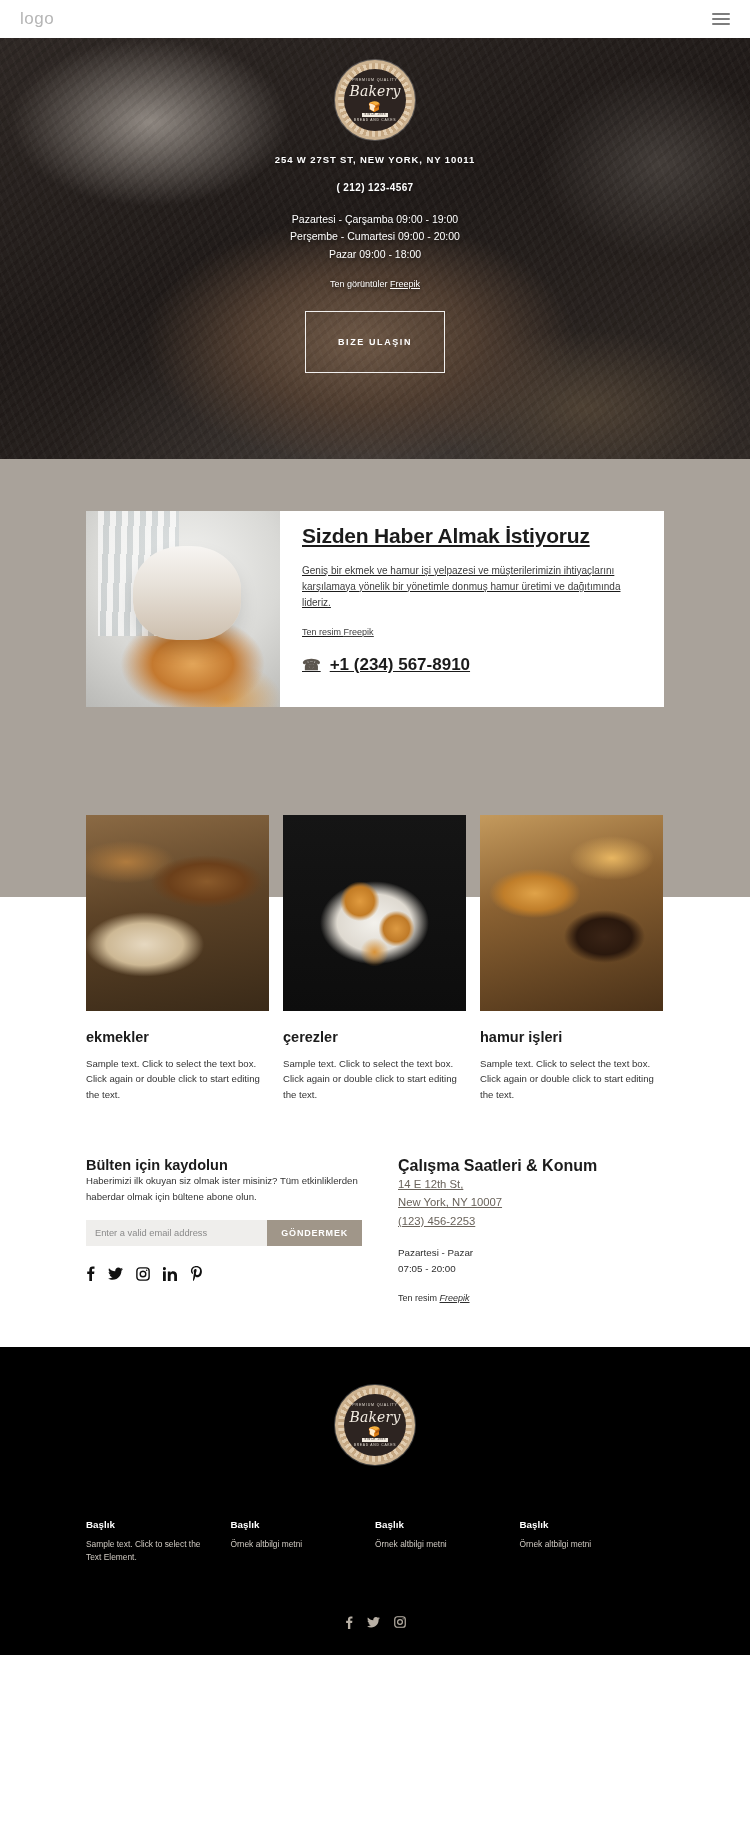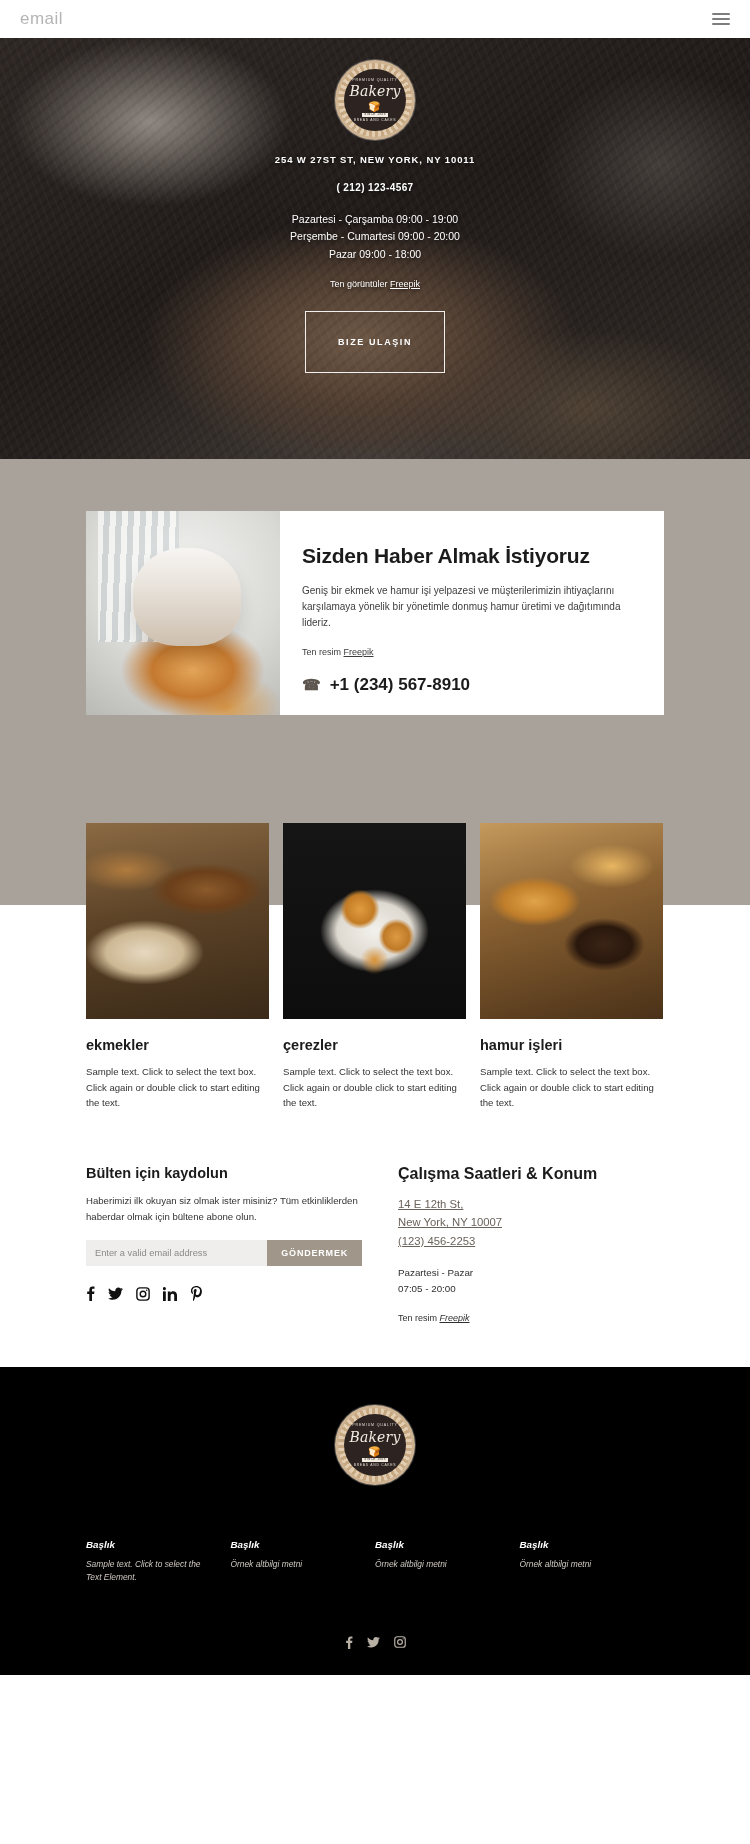--- a/index.html
+++ b/index.html
@@ -175,21 +175,21 @@
     background: repeating-linear-gradient(92deg, rgba(255,255,255,.85) 0 6px, rgba(190,200,205,.55) 6px 12px);
     opacity:.75;
   }
   .about-photo::after{
     content:"";
     position:absolute; left:24%; top:18%; width:56%; height:48%;
     border-radius: 46% 46% 40% 40%;
     background: linear-gradient(180deg,#f7f5f2 0%, #e8e2da 40%, #cdbfae 100%);
     box-shadow: 0 10px 18px rgba(0,0,0,.12);
   }
-  .about-body { padding: 32px 26px 20px 22px; }
+  .about-body { padding: 12px 26px 20px 22px; text-decoration: underline; }
   .about-title {
     font-size: 21px;
     font-weight: 700;
     line-height: 1.22;
     letter-spacing: -.2px;
     margin-bottom: 14px;
   }
   .about-desc {
     font-size: 10px;
     line-height: 1.62;
@@ -258,21 +258,20 @@
     margin: 0 auto;
     display: flex;
     padding-top: 50px;
     padding-bottom: 44px;
   }
   .nl-left { width: 300px; padding-right: 24px; }
   .nl-right { width: 278px; padding-left: 12px; }
   .nl-title, .hrs-title {
     font-size: 14.5px;
     font-weight: 700;
-    margin-bottom: 12px;
   }
   .hrs-title { font-size: 16px; }
   .nl-desc {
     font-size: 9.6px;
     line-height: 1.62;
     color: #333;
     margin-bottom: 16px;
   }
   .nl-form { display: flex; height: 26px; margin-bottom: 20px; }
   .nl-input {
@@ -316,21 +315,20 @@
   .footer {
     background: #000;
     color: #e6e1da;
     padding: 38px 0 26px;
   }
   .footer-badge { margin: 0 auto 54px; }
   .footer-cols {
     width: 578px;
     margin: 0 auto;
     display: flex;
-    font-style: italic;
   }
   .fcol { width: 25%; padding-right: 18px; }
   .fcol-title {
     font-size: 9.8px;
     font-weight: 700;
     color: #fff;
     margin-bottom: 8px;
   }
   .fcol-text {
     font-size: 8.4px;
@@ -342,21 +340,21 @@
     justify-content: center;
     gap: 14px;
     margin-top: 52px;
   }
   .footer-social .soc { color: #b8b0a5; font-size: 12px; }
 </style>
 </head>
 <body>
 
 <header class="site-header">
-  <div class="logo-text">email</div>
+  <div class="logo-text">logo</div>
   <div class="hamburger">
     <span></span>
     <span></span>
     <span></span>
   </div>
 </header>
 
 <section class="hero">
   <div class="hero-bg"></div>
   <div class="hero-shade"></div>

